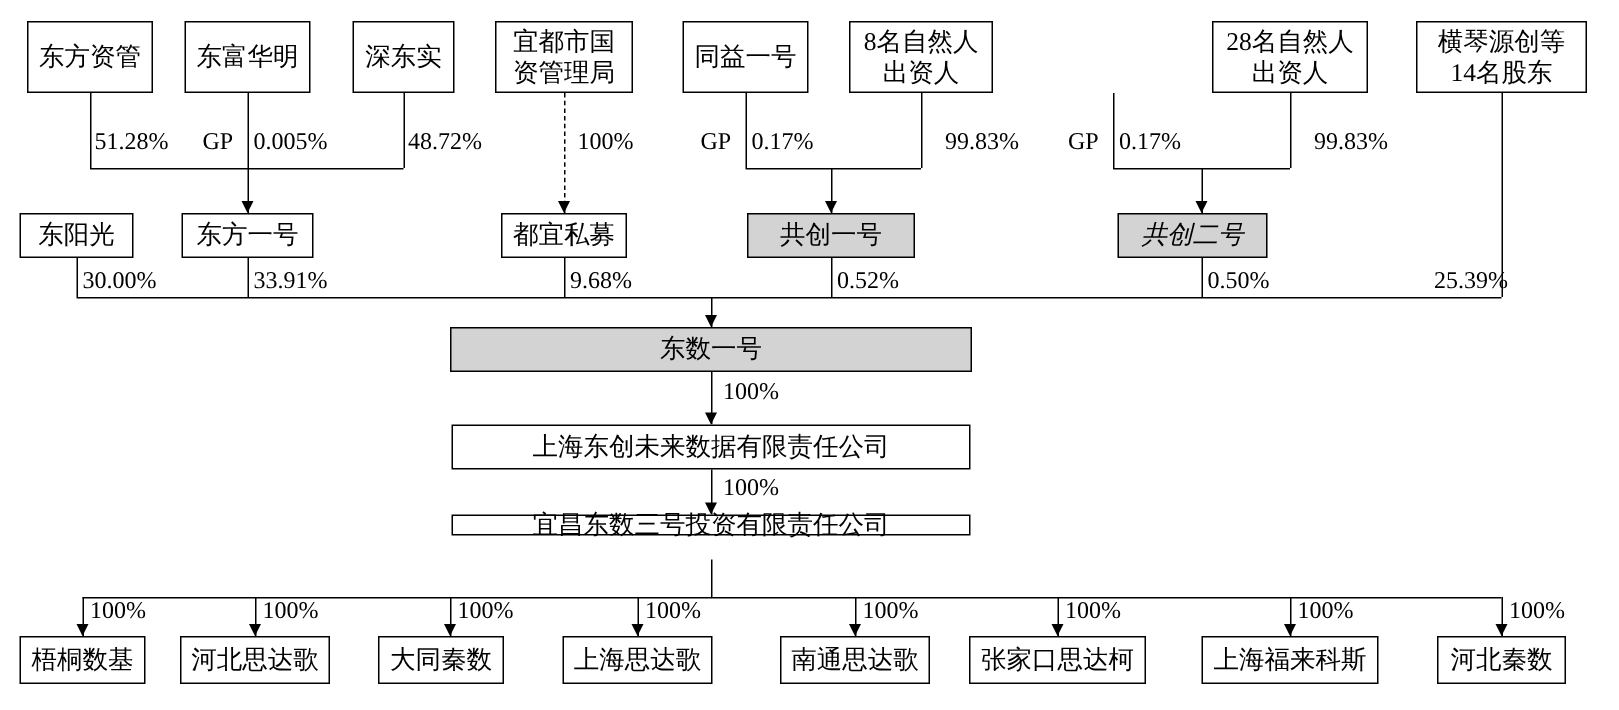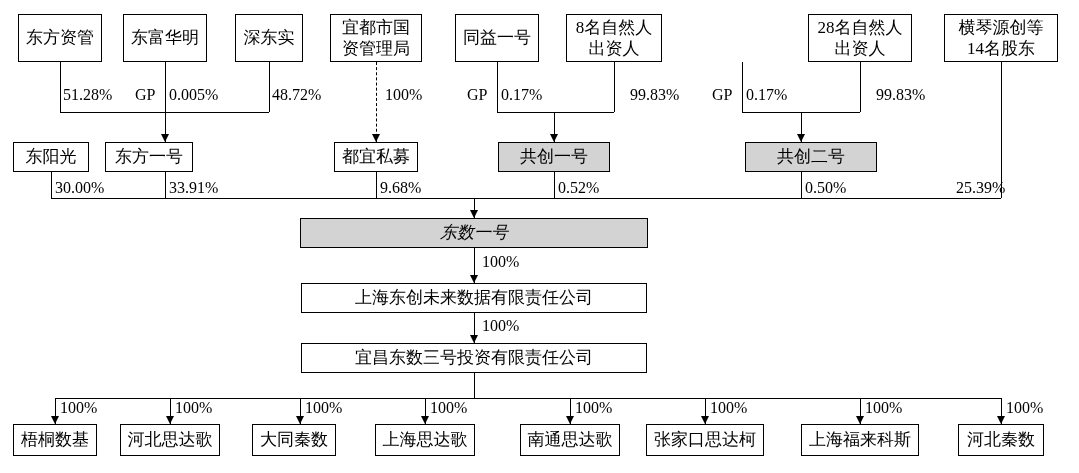--- a/index.html
+++ b/index.html
@@ -62,54 +62,54 @@
   <span class="pct" style="left:272px;top:86px">48.72%</span>
   <span class="pct" style="left:385px;top:86px">100%</span>
   <span class="pct" style="left:467px;top:86px">GP</span>
   <span class="pct" style="left:501px;top:86px">0.17%</span>
   <span class="pct" style="left:630px;top:86px">99.83%</span>
   <span class="pct" style="left:712px;top:86px">GP</span>
   <span class="pct" style="left:746px;top:86px">0.17%</span>
   <span class="pct" style="left:876px;top:86px">99.83%</span>
 
   <div class="box" style="left:13px;top:142px;width:76px;height:30px">东阳光</div>
-  <div class="box" style="left:105px;top:142px;width:88px;height:30px">东方一号</div>
+  <div class="box" style="left:121px;top:142px;width:88px;height:30px">东方一号</div>
   <div class="box" style="left:334px;top:142px;width:84px;height:30px">都宜私募</div>
   <div class="box" style="left: 498px; top: 142px; width: 112px; height: 30px; background-color: rgb(211, 211, 211);">共创一号</div>
-  <div class="box" style="left: 745px; top: 142px; width: 132px; height: 30px; background-color: rgb(211, 211, 211);">共创二号</div>
+  <div class="box" style="left: 745px; top: 142px; width: 100px; height: 30px; background-color: rgb(211, 211, 211); font-style: italic;">共创二号</div>
 
   <div class="vline" style="left:51px;top:172px;height:26px"></div>
   <div class="vline" style="left:165px;top:172px;height:26px"></div>
   <div class="vline" style="left:376px;top:172px;height:26px"></div>
   <div class="vline" style="left:554px;top:172px;height:26px"></div>
   <div class="vline" style="left:801px;top:172px;height:26px"></div>
   <div class="hline" style="left:51px;top:198px;width:950px"></div>
   <div class="vline" style="left:474px;top:198px;height:20px"></div>
   <div class="arw" style="left:470px;top:210px"></div>
 
   <span class="pct" style="left:55px;top:179px">30.00%</span>
   <span class="pct" style="left:169px;top:179px">33.91%</span>
   <span class="pct" style="left:380px;top:179px">9.68%</span>
   <span class="pct" style="left:558px;top:179px">0.52%</span>
   <span class="pct" style="left:805px;top:179px">0.50%</span>
   <span class="pct" style="left:956px;top:179px">25.39%</span>
 
-  <div class="box" style="left: 300px; top: 218px; width: 348px; height: 30px; background-color: rgb(211, 211, 211); font-style: italic;">东数一号</div>
+  <div class="box" style="left: 300px; top: 218px; width: 348px; height: 30px; background-color: rgb(211, 211, 211);">东数一号</div>
 
   <div class="vline" style="left:474px;top:248px;height:35px"></div>
   <div class="arw" style="left:470px;top:275px"></div>
   <span class="pct" style="left:482px;top:253px">100%</span>
 
   <div class="box" style="left:301px;top:283px;width:346px;height:30px">上海东创未来数据有限责任公司</div>
 
   <div class="vline" style="left:474px;top:313px;height:30px"></div>
   <div class="arw" style="left:470px;top:335px"></div>
   <span class="pct" style="left:482px;top:317px">100%</span>
 
-  <div class="box" style="left:301px;top:343px;width:346px;height:30px">宜昌东数三号投资有限责任公司</div>
+  <div class="box" style="left:301px;top:343px;width:346px;height:14px">宜昌东数三号投资有限责任公司</div>
 
   <div class="vline" style="left:474px;top:373px;height:25px"></div>
   <div class="hline" style="left:55px;top:398px;width:946px"></div>
 
   <div class="vline" style="left:55px;top:398px;height:26px"></div>
   <div class="arw" style="left:51px;top:416px"></div>
   <span class="pct" style="left:60px;top:399px">100%</span>
 
   <div class="vline" style="left:170px;top:398px;height:26px"></div>
   <div class="arw" style="left:166px;top:416px"></div>

